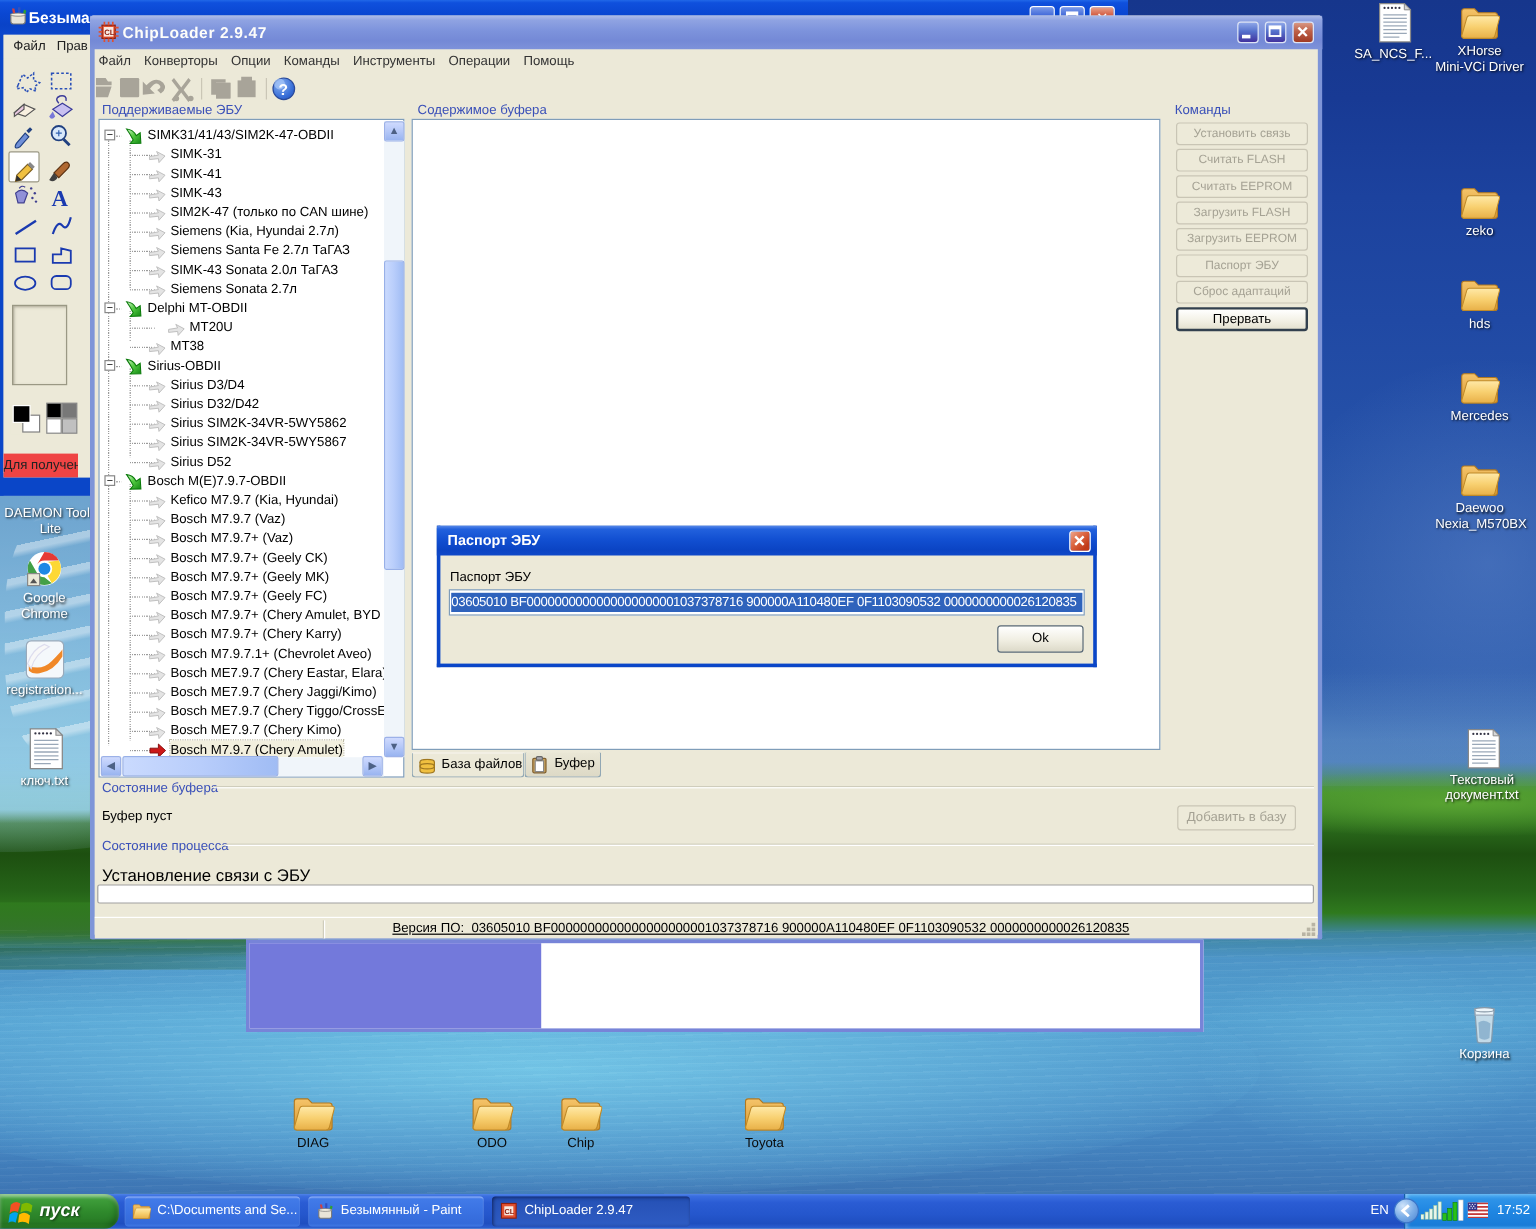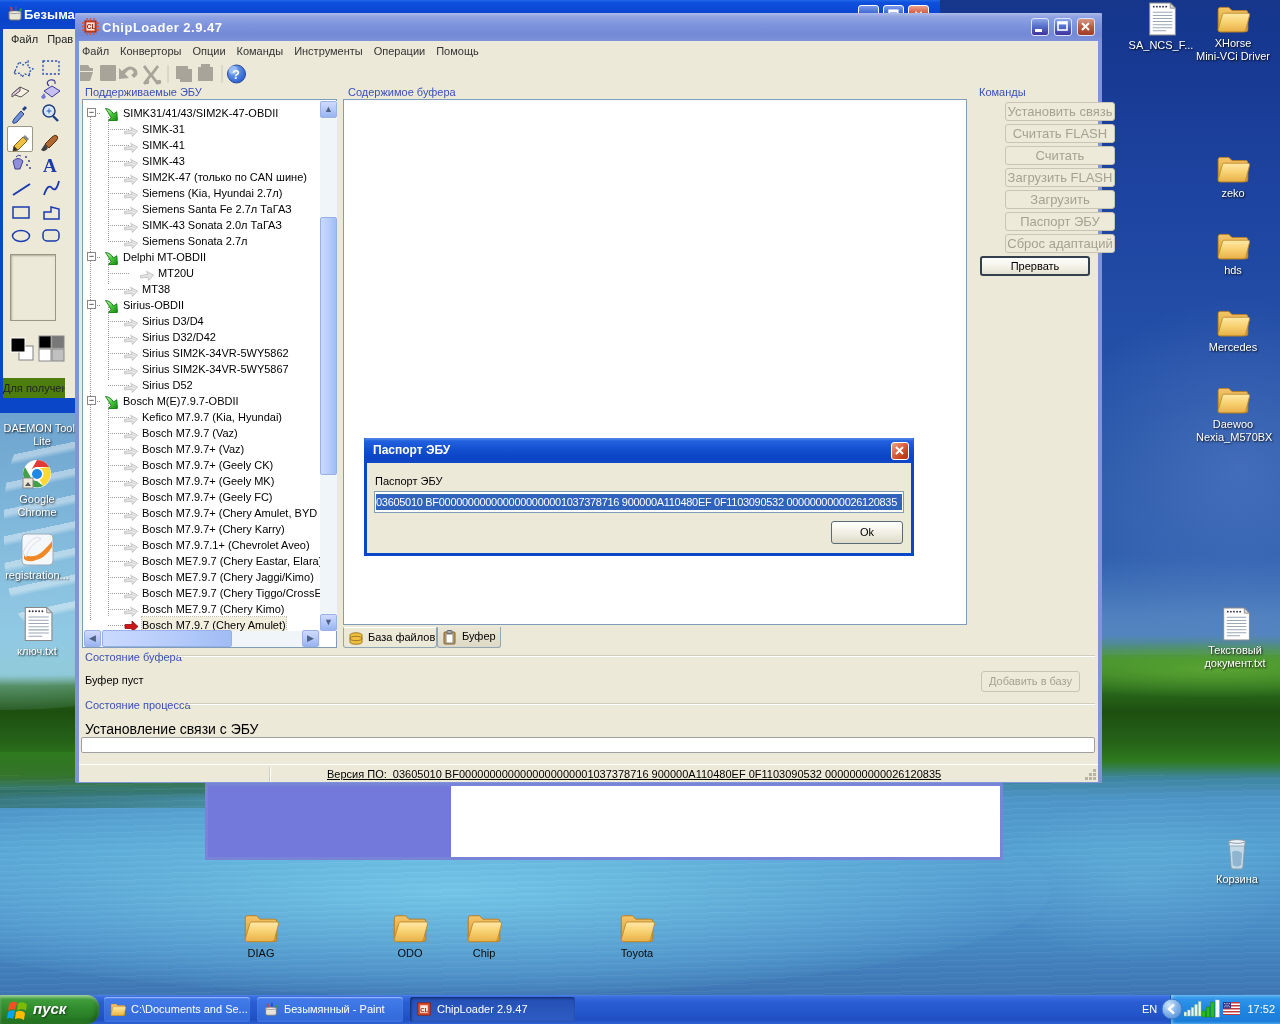--- a/index.html
+++ b/index.html
@@ -57,21 +57,21 @@
 .wbtn { position:absolute; top:5px; width:21px; height:21px; border-radius:3px;
   border:1px solid #fff; color:#fff; font-size:12px; text-align:center; line-height:19px;
   background:linear-gradient(180deg,#7b9be8,#3c64d8 40%,#2a51c4); }
 .wbtn.close { background:linear-gradient(180deg,#e8a28c,#d0543a 40%,#b83a22); }
 #paintMenu { left:3px; top:29px; width:200px; height:20px; background:#ECE9D8; color:#222; font-size:11px; padding:4px 8px; }
 #paintTools { left:3px; top:49px; width:62px; height:345px; background:#ECE9D8; }
 .ptool { position:absolute; width:25px; height:25px; }
 .ptool.sel { background:#fff; border:1px solid #9a9884; border-radius:2px; }
 #paintOpts { position:absolute; left:7px; top:205px; width:46px; height:67px; border:1px solid #9a9884; background:#ECE9D8; box-shadow:inset 1px 1px 2px rgba(120,115,95,0.5); }
 #paintPal { left:3px; top:332px; width:62px; height:46px; }
-#paintStatus { left:3px; top:378px; width:62px; height:20px; background:#4d7c0f; font-size:11px; color:#222; padding-top:4px; overflow:hidden; white-space:nowrap; }
+#paintStatus { left:3px; top:378px; width:62px; height:20px; background:#ef4444; font-size:11px; color:#222; padding-top:4px; overflow:hidden; white-space:nowrap; }
 #paintBottom { left:0px; top:398px; width:75px; height:15px; background:#0A46C8; }
 
 
 #progwin { left:205px; top:783px; width:798px; height:77px; background:#fff; border:3px solid #7784D8; }
 #progwin .bar { position:absolute; left:0; top:0; width:243px; height:71px; background:#7379DB; }
 
 
 #chip { left:75px; top:13px; width:1027px; height:770px;
   background:#ECE9D8; border:4px solid #7E95D8; border-top:none; border-radius:0 0 2px 2px; }
 #chipTitle { left:75px; top:13px; width:1027px; height:28px; border-radius:3px 3px 0 0;
@@ -97,22 +97,22 @@
 .ttxt.sel { background:#f2efde; outline:1px dotted #c0bda8; }
 
 .sb { position:absolute; background:#f0f5fa; }
 .sbtn { position:absolute; width:17px; height:17px; border-radius:2px;
   background:linear-gradient(180deg,#cfdafe,#b5c8f8 50%,#99b4f0); border:1px solid #9cb1e8;
   color:#4d6185; font-size:9px; text-align:center; line-height:15px; }
 .sthumb { position:absolute; border-radius:2px;
   background:linear-gradient(90deg,#cadafe,#b8cdfb 50%,#a0bcf4); border:1px solid #98b0e8; }
 
 #cmdLabel { left:979px; top:86px; }
-.cmdbtn { position:absolute; left:1005px; width:110px; height:19px; background:#EDEAD9;
-  border:1px solid #C9C5B5; border-radius:3px; color:#A5A294; font-size:13px; text-align:center; line-height:17px; }
+.cmdbtn { position:absolute; left:980px; width:110px; height:19px; background:#EDEAD9;
+  border:1px solid #C9C5B5; border-radius:3px; color:#A5A294; font-size:10px; text-align:center; line-height:17px; }
 #btnAbort { position:absolute; left:980px; width:110px; height:20px; background:linear-gradient(180deg,#ffffff,#f2f0e4 60%,#e4e1d0);
   border:2px solid #32404e; border-radius:3px; color:#000; font-size:11px; text-align:center; line-height:16px; }
 
 #bufLabel { left:348px; top:86px; }
 #bufArea { left:343px; top:99px; width:624px; height:526px; background:#fff; border:1px solid #7F9DB9; }
 
 .tab { position:absolute; top:627px; height:21px; background:#ECE9D8; border:1px solid #91a7b4; border-top:none;
   border-radius:0 0 3px 3px; font-size:11px; color:#000; padding:3px 8px 0 24px; }
 
 #stBufLabel { left:85px; top:651px; }

